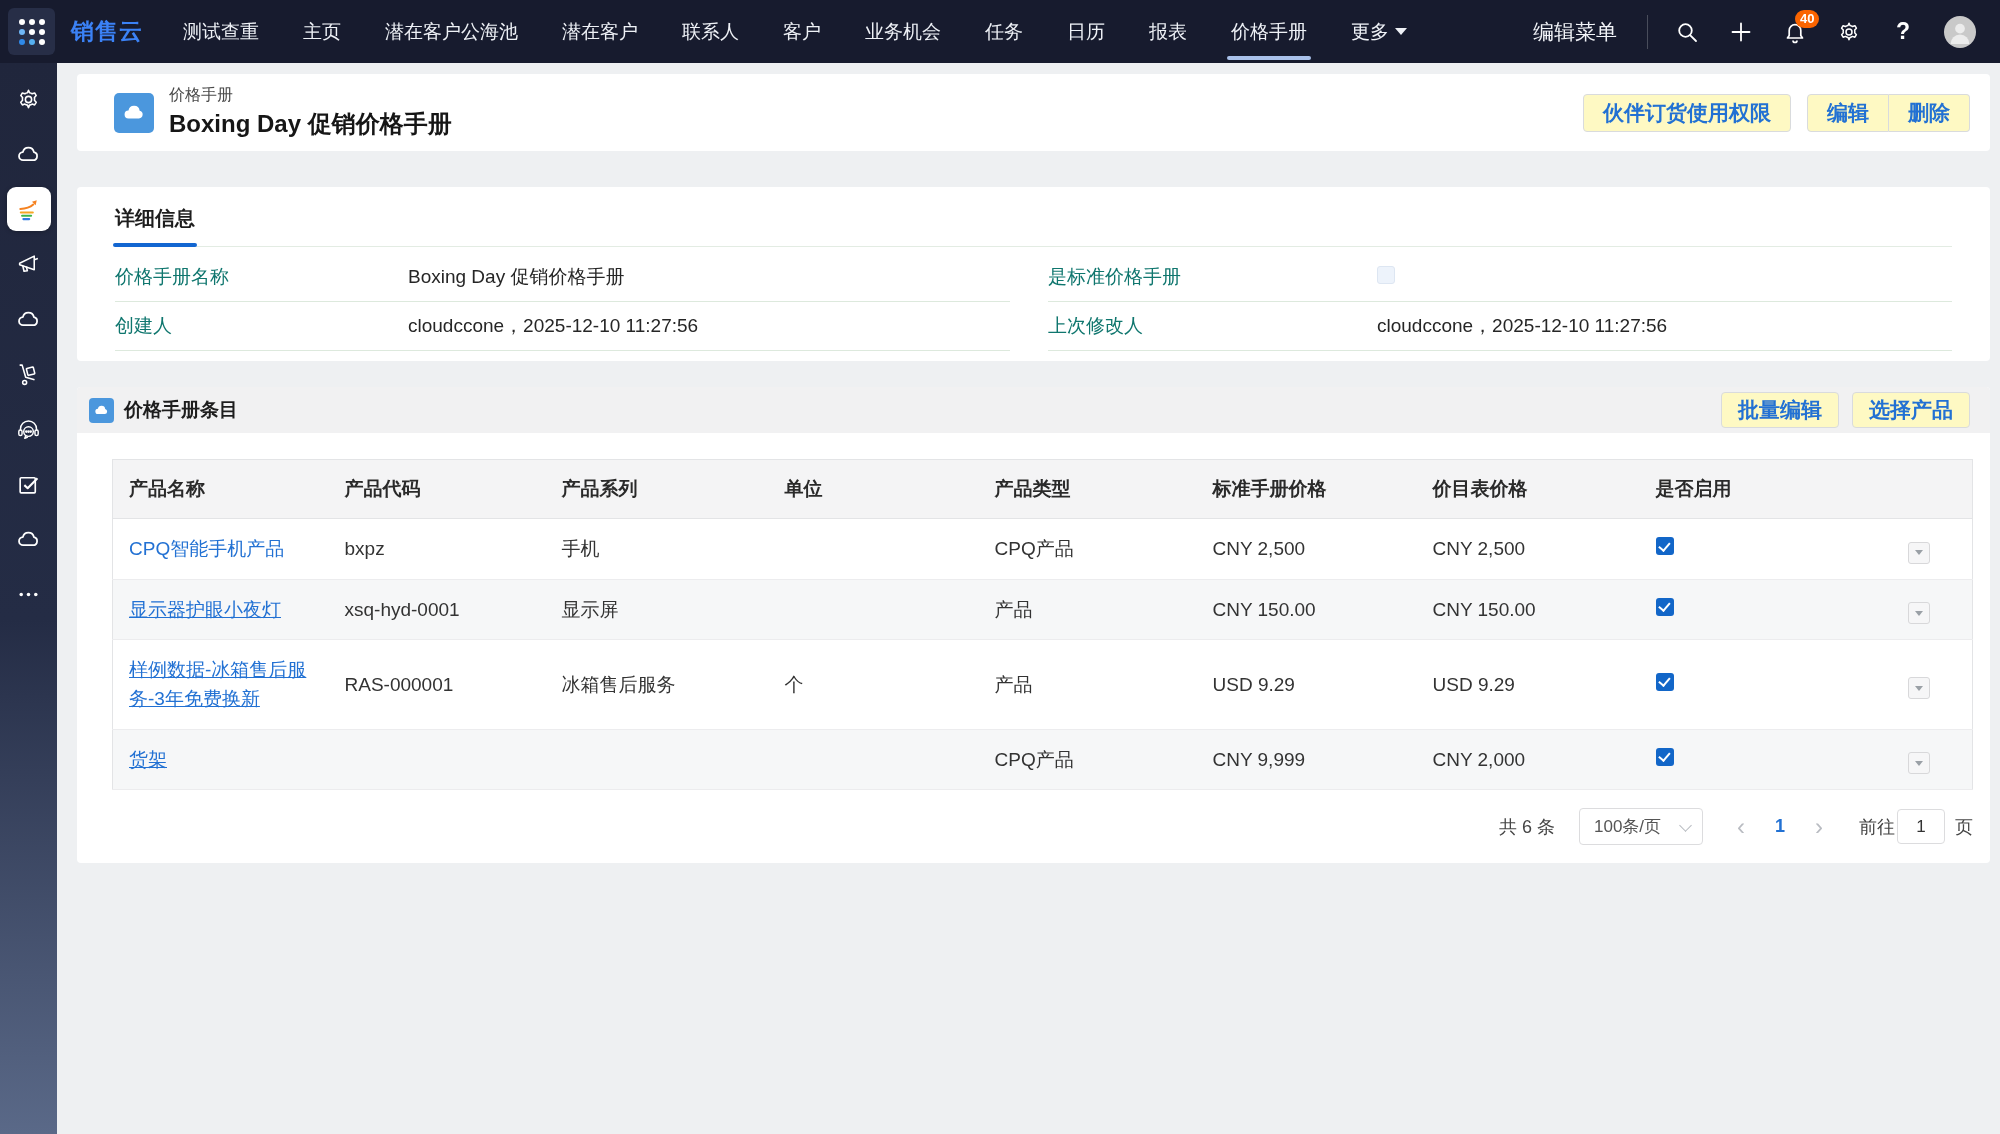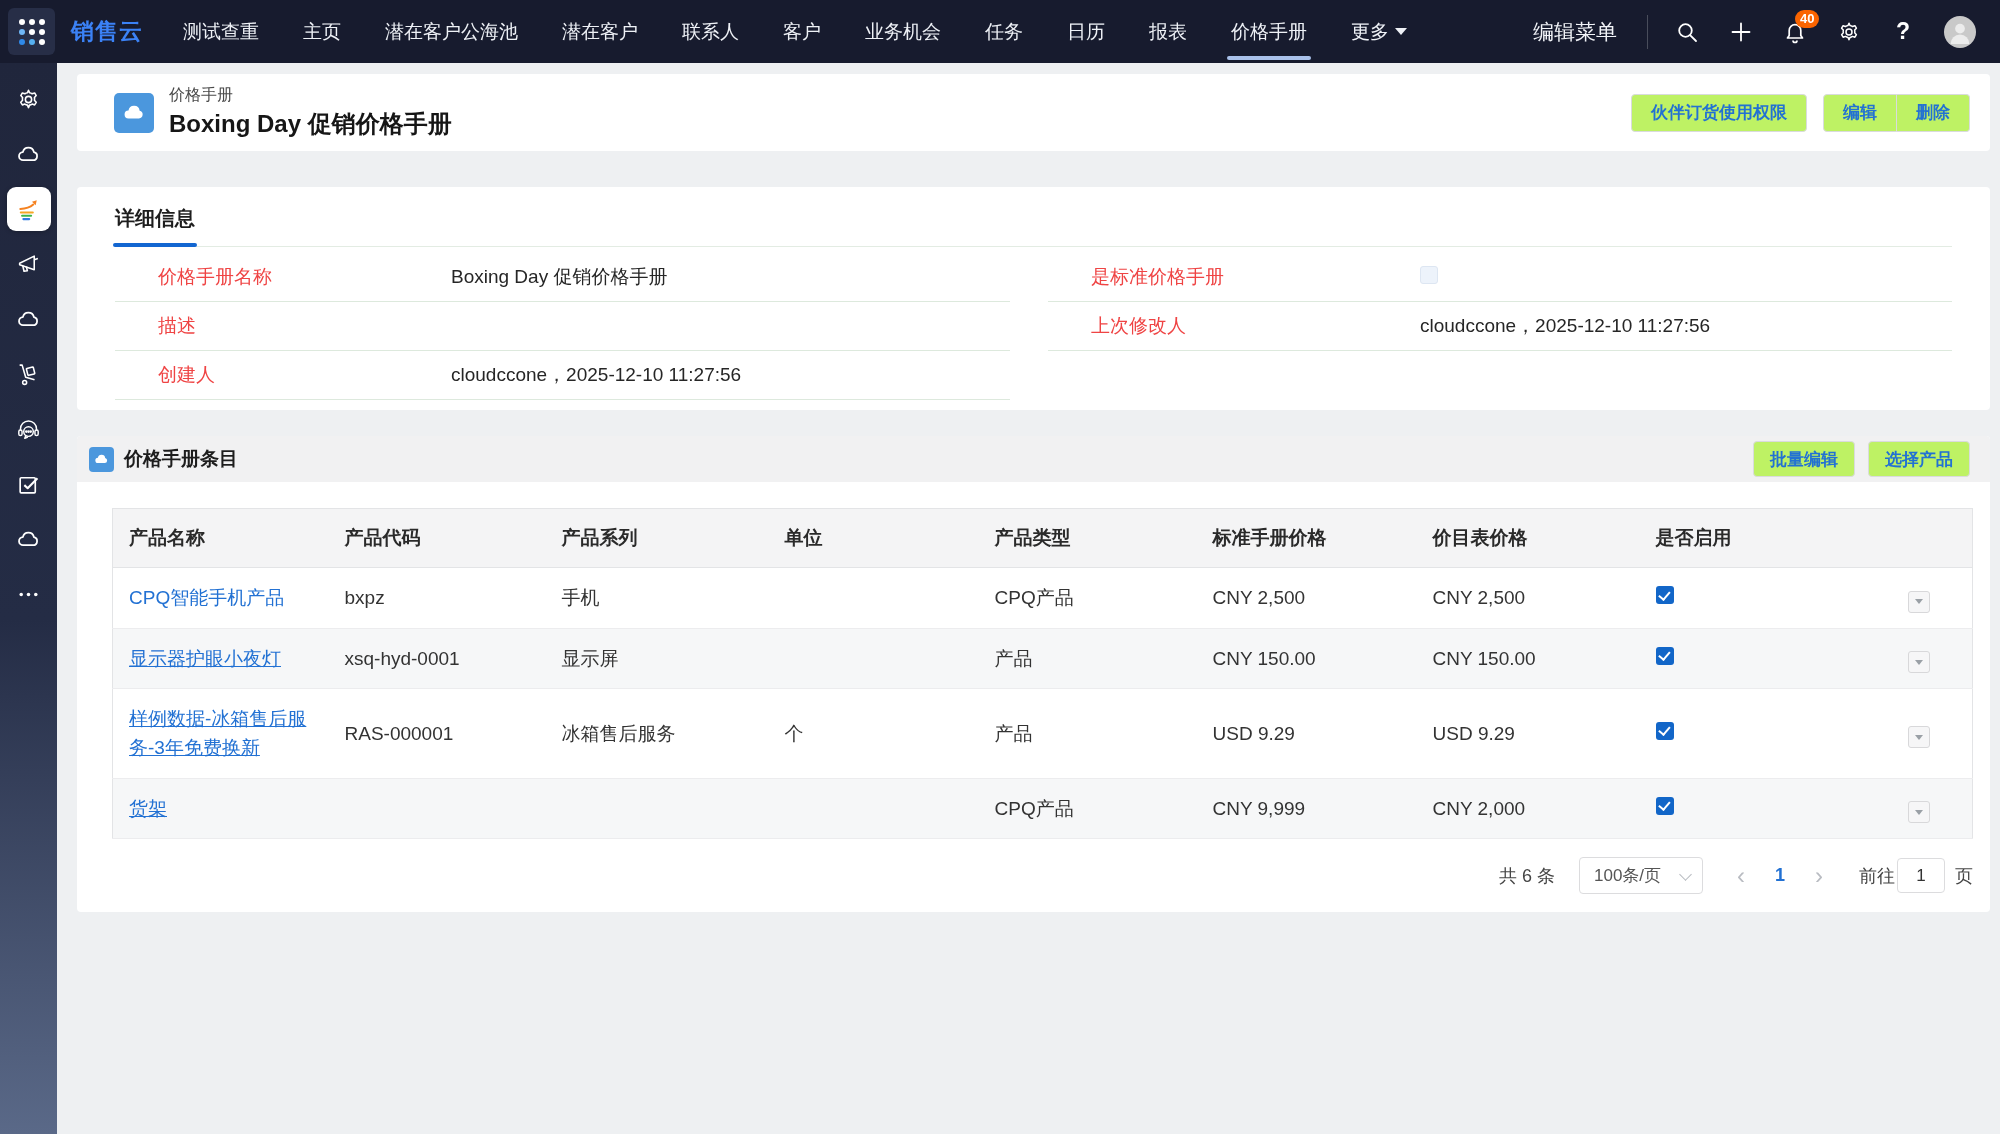--- a/index.html
+++ b/index.html
@@ -52,37 +52,37 @@
   .header-card { height:77px; display:flex; align-items:center; padding:0 20px 0 37px; }
   .obj-icon { width:40px; height:40px; border-radius:5px; background:var(--tile,#4b97dd);
               display:flex; align-items:center; justify-content:center; flex:0 0 auto; }
   .obj-icon svg { width:26px; height:26px; }
   .obj-icon.small { width:25px; height:25px; border-radius:4px; }
   .obj-icon.small svg { width:17px; height:17px; }
   .obj-meta { margin-left:15px; }
   .obj-type { font-size:16px; color:#4a4a4a; }
   .obj-title { font-size:24px; font-weight:bold; color:#161616; margin-top:2px; }
   .header-actions { margin-left:auto; display:flex; align-items:center; }
-  .btn { background:#bef264; border:1px solid #d9dbdd; border-radius:4px; color:var(--accent,#2271d3);
-         font-size:17px; height:38px; padding:0 19px; cursor:pointer; white-space:nowrap;
+  .btn { background:#fef9c3; border:1px solid #d9dbdd; border-radius:4px; color:var(--accent,#2271d3);
+         font-size:21px; height:38px; padding:0 19px; cursor:pointer; white-space:nowrap;
          font-family:inherit; font-weight:bold; }
   .btn-group { display:flex; margin-left:16px; }
   .btn-group .btn { border-radius:0; border-left-width:0; }
   .btn-group .btn:first-child { border-radius:4px 0 0 4px; border-left-width:1px; }
   .btn-group .btn:last-child { border-radius:0 4px 4px 0; }
 
   
   .detail-card { margin-top:36px; padding:18px 38px 10px 38px; }
   .tab-row { border-bottom:1px solid #e3ece3; padding-bottom:14px; }
   .tab { position:relative; display:inline-block; font-size:20px; font-weight:bold; color:#1d1d1d; cursor:pointer; }
   .tab::after { content:""; position:absolute; left:-2px; right:-2px; bottom:-15px; height:4px;
                 background:#1266d1; border-radius:2px; }
   .fields-grid { display:grid; grid-template-columns:895px 1fr; column-gap:38px; margin-top:6px; }
   .field-row { display:flex; align-items:center; min-height:49px; border-bottom:1px solid #dde9dd; font-size:19px; }
-  .field-label { flex:0 0 293px; color:#ef4444;margin-left:43px; }
+  .field-label { flex:0 0 293px; color:#0f766e; }
   .col-right .field-label { flex-basis:329px; }
   .field-value { color:#262626; }
 
   
   .cbx { width:18px; height:18px; border-radius:3px; display:inline-block; position:relative; cursor:pointer; }
   .cbx.checked { background:var(--cb,#1266c8); }
   .cbx.checked::after { content:""; position:absolute; left:5.5px; top:2.5px; width:4.5px; height:9px;
                         border:solid #fff; border-width:0 2px 2px 0; transform:rotate(40deg); }
   .cbx.unchecked { background:#edf3fb; border:1px solid #dde6f2; }
 
@@ -312,24 +312,20 @@
 
     <section class="card detail-card">
       <div class="tab-row">
         <span class="tab">详细信息</span>
       </div>
       <div class="fields-grid">
         <div class="col-left">
             <div class="field-row">
               <div class="field-label">价格手册名称</div>
               <div class="field-value">Boxing Day 促销价格手册</div>
-            </div>
-            <div class="field-row">
-              <div class="field-label">描述</div>
-              <div class="field-value"></div>
             </div>
             <div class="field-row">
               <div class="field-label">创建人</div>
               <div class="field-value">cloudccone，2025-12-10 11:27:56</div>
             </div>
           </div>
         <div class="col-right">
             <div class="field-row">
               <div class="field-label">是标准价格手册</div>
               <div class="field-value"><span class="cbx unchecked"></span></div>

